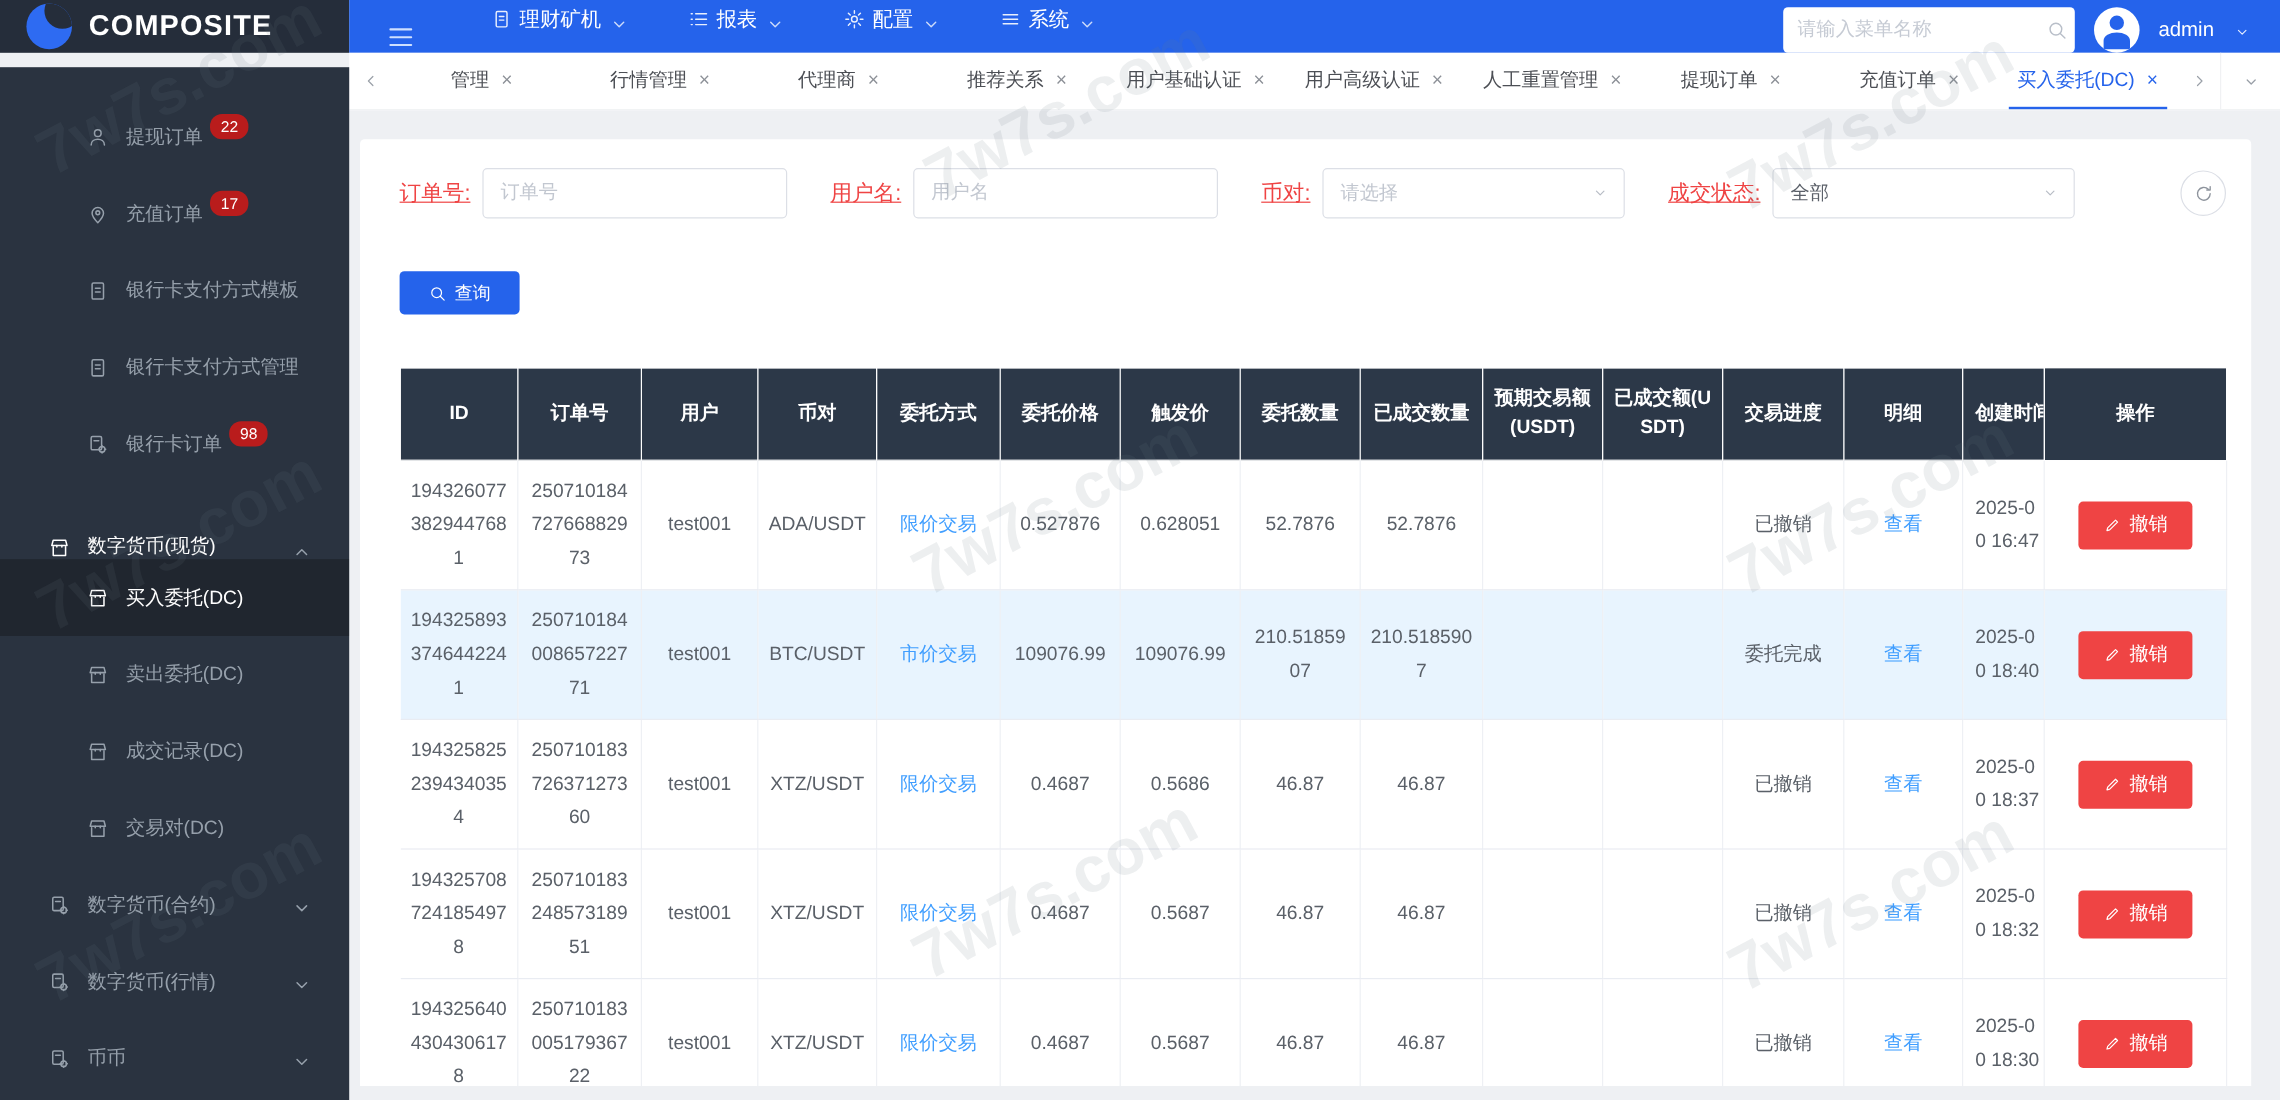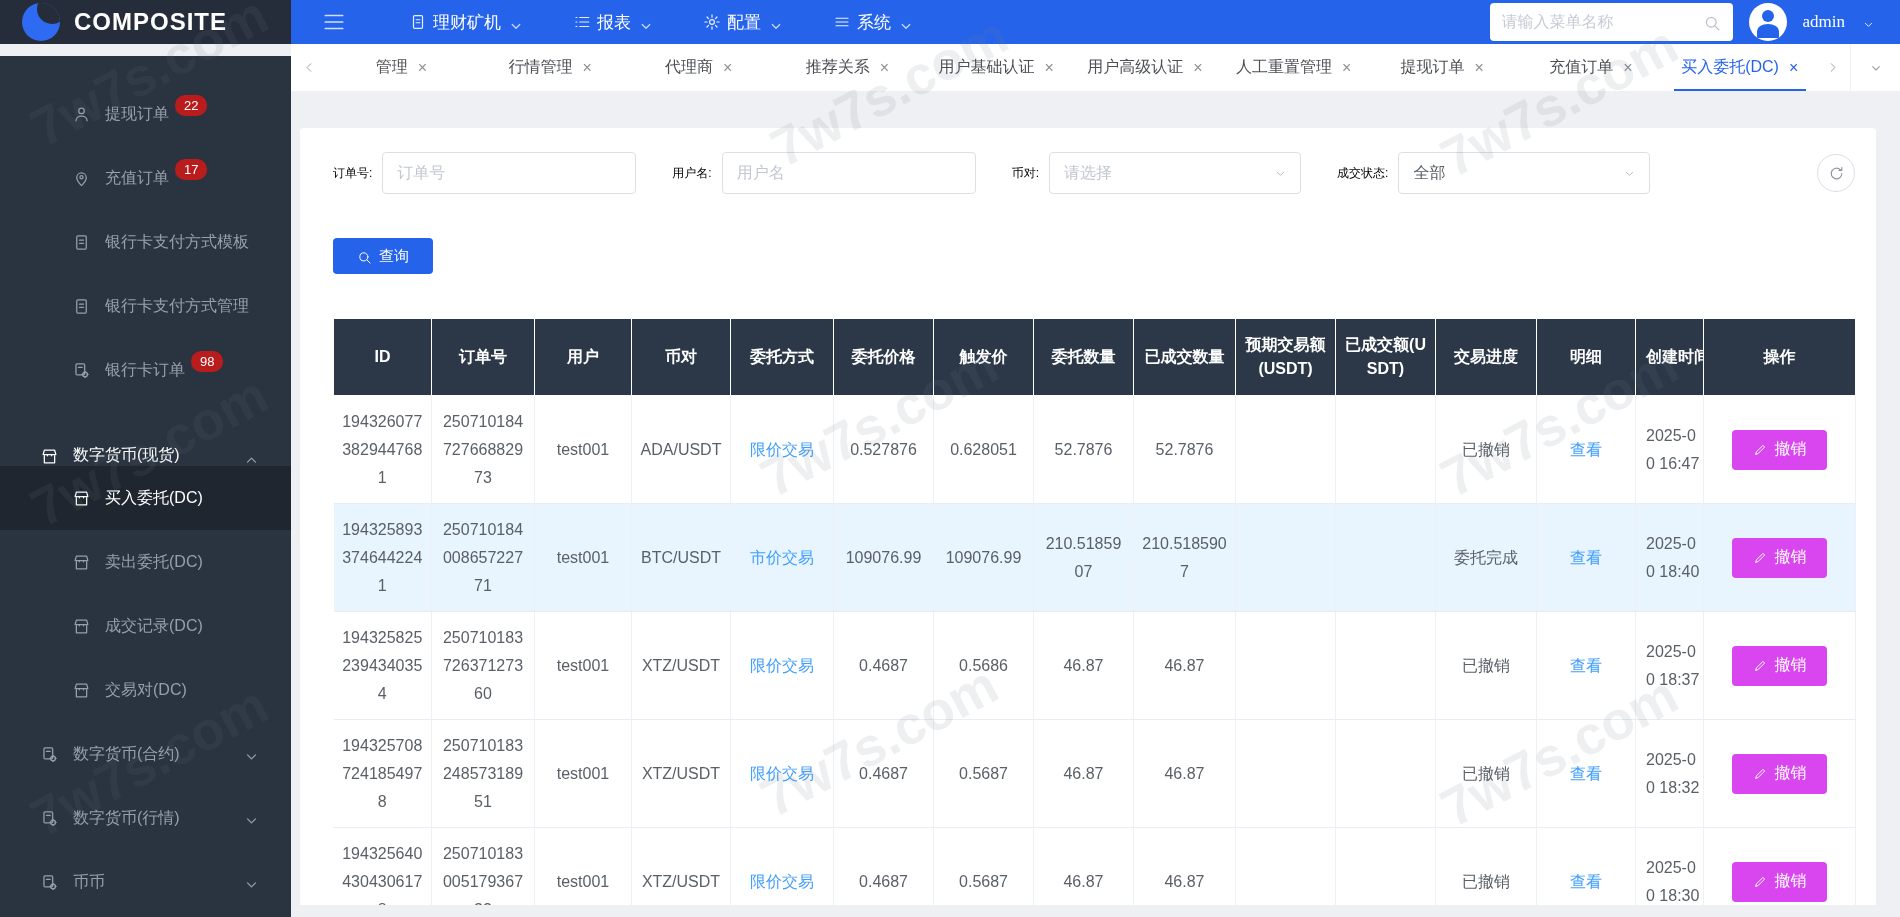--- a/index.html
+++ b/index.html
@@ -7,21 +7,21 @@
   body { font-family:"Liberation Sans","DejaVu Sans",sans-serif; background:#eef0f3; position:relative; color:#333; }
 
   .icon { display:inline-block; vertical-align:middle; }
 
   
   .topbar { display:flex; height:44px; width:100%; }
   .logo-area { width:291px; background:#252d3a; display:flex; align-items:center; padding-left:22px; flex:none; }
   .crescent { width:38px; height:38px; border-radius:50%; background:#2e6bf2; position:relative; overflow:hidden; flex:none; }
   .crescent::after { content:''; position:absolute; width:30px; height:30px; border-radius:50%; background:#252d3a; top:-9px; right:-7px; }
   .brand { color:#fff; font-size:24px; font-weight:bold; letter-spacing:1px; margin-left:14px; }
-  .topnav { flex:1; background:#2563eb; display:flex; align-items:center; color:#fff; padding:0 24px 0 30px;font-family:Liberation Serif, serif; }
+  .topnav { flex:1; background:#2563eb; display:flex; align-items:flex-end; color:#fff; padding:0 24px 0 30px; }
   .hamburger { width:26px; height:26px; color:#cfe0ff; cursor:pointer; }
   .nav-items { display:flex; align-items:center; margin-left:40px; gap:8px; }
   .nav-item { display:flex; align-items:center; gap:6px; padding:0 22px; font-size:17px; height:56px; cursor:pointer; }
   .nav-item .icon { width:18px; height:18px; opacity:.9; }
   .nav-item .chev { width:14px; height:14px; opacity:.85; }
   .topbar-right { margin-left:auto; display:flex; align-items:center; gap:16px;padding-left:44px; }
   .top-search { background:#fff; border-radius:4px; width:243px; height:38px; display:flex; align-items:center; padding:0 12px; }
   .top-search input { border:none; outline:none; flex:1; font-size:16px; color:#333; font-family:inherit; }
   .top-search input::placeholder { color:#c6cbd4; }
   .top-search .icon { width:18px; height:18px; color:#b9bfc9; flex:none; }
@@ -36,41 +36,41 @@
   .side-item { height:64px; display:flex; align-items:center; color:#96a0ab; font-size:16px; cursor:pointer; position:relative; }
   .side-item .icon { width:19px; height:19px; margin-right:14px; flex:none; }
   .side-item.lvl1 { padding-left:40px; }
   .side-item.lvl2 { padding-left:72px; }
   .side-item.bright { color:#fefefe;align-items:flex-end; }
   .side-item.active { background:#20262f; color:#fff; }
   .badge { background:#b91c1c; color:#fff; font-size:13px; line-height:1; padding:4px 9px; border-radius:10px; margin-left:6px; transform:translateY(-9px); }
   .side-chev { position:absolute; right:34px; width:15px; height:15px; color:#96a0ab; }
 
   
-  .main { margin-left:291px; height:861px; display:flex; flex-direction:column;gap:12px; }
+  .main { margin-left:291px; height:861px; display:flex; flex-direction:column; }
 
   
   .tabbar { height:48px; background:#fff; display:flex; align-items:center; flex:none; border-bottom:1px solid #eef0f2; }
   .tab-arrow { width:36px; display:flex; justify-content:center; color:#9aa0a8; flex:none; cursor:pointer; }
   .tab-arrow .icon { width:15px; height:15px; }
   .tabs { flex:1; display:flex; height:100%; }
   .tab { flex:1; display:flex; align-items:center; justify-content:center; gap:10px; font-size:16px; color:#4c4f55; cursor:pointer; position:relative; white-space:nowrap; }
   .tab .close { color:#8c9097; font-size:16px; }
   .tab.active { color:#2563eb; }
   .tab.active .close { color:#2563eb; }
   .tab.active::after { content:''; position:absolute; bottom:0; left:50%; transform:translateX(-50%); width:132px; height:2px; background:#2563eb; }
   .tab-dd { width:50px; height:100%; display:flex; align-items:center; justify-content:center; color:#9aa0a8; border-left:1px solid #f0f1f3; cursor:pointer; flex:none; }
   .tab-dd .icon { width:16px; height:16px; }
 
   
   .content { flex:1; padding:24px 24px 0 9px; overflow:hidden; }
   .card { background:#fff; border-radius:4px; height:1200px; padding:24px 21px 0 33px; }
 
   .filter-row { display:flex; align-items:center; }
-  .f-label { font-size:12px; color:#000000; margin-right:10px; white-space:nowrap; }
+  .f-label { font-size:18px; color:#ef4444; margin-right:10px; white-space:nowrap;text-decoration:underline; }
   .f-input { width:254px; height:42px; border:1px solid #dcdfe6; border-radius:4px; padding:0 14px; font-size:16px; color:#333; outline:none; font-family:inherit; }
   .f-input::placeholder { color:#c2c7d0; }
   .f-gap { width:36px; flex:none; }
   .f-select { width:252px; height:42px; border:1px solid #dcdfe6; border-radius:4px; padding:0 12px 0 14px; display:flex; align-items:center; justify-content:space-between; font-size:16px; cursor:pointer; }
   .f-select .ph { color:#c2c7d0; }
   .f-select .val { color:#5b6069; }
   .f-select .icon { width:15px; height:15px; color:#b7bcc5; }
   .refresh-btn { margin-left:auto; width:38px; height:38px; border-radius:50%; border:1px solid #dcdfe6; background:#fff; display:flex; align-items:center; justify-content:center; color:#8d939c; cursor:pointer; }
   .refresh-btn .icon { width:17px; height:17px; }
 
@@ -80,21 +80,21 @@
   
   table { margin-top:44px; width:1522px; border-collapse:collapse; table-layout:fixed; }
   thead th { background:#2c3848; color:#fff; font-size:16px; font-weight:bold; height:77px; border:1px solid #fefefe; padding:6px 6px; line-height:1.5; word-break:break-all; text-align:center; }
   thead th.col-action { position:relative; z-index:2; box-shadow:-9px 0 10px -5px rgba(0,0,0,.28); }
   thead th.col-created { overflow:hidden; white-space:nowrap; text-align:left; padding-left:10px; }
   tbody td { height:108px; border-bottom:1px solid #e9ecf2; border-right:1px solid #eef0f4; font-size:16px; color:#5a6068; text-align:center; padding:8px 8px; line-height:1.75; word-break:break-all; background:#fff; }
   tbody tr.highlight td { background:#e8f4fe; }
   td.cell-link, .link { color:#409eff; cursor:pointer; }
   td.col-created { overflow:hidden; white-space:nowrap; text-align:left; padding:0 0 0 10px; }
   td.col-action { position:relative; z-index:2; box-shadow:-9px 0 10px -5px rgba(0,0,0,.22); }
-  .cancel-btn { background:#d946ef; color:#fff; border:none; border-radius:4px; height:40px; width:95px; font-size:16px; display:inline-flex; align-items:center; justify-content:center; gap:7px; cursor:pointer; font-family:inherit; }
+  .cancel-btn { background:#ef4444; color:#fff; border:none; border-radius:4px; height:40px; width:95px; font-size:16px; display:inline-flex; align-items:center; justify-content:center; gap:7px; cursor:pointer; font-family:inherit; }
   .cancel-btn .icon { width:15px; height:15px; }
 
   
   .wm { position:absolute; z-index:60; font-size:54px; font-weight:bold; color:rgba(110,120,135,0.12); transform:rotate(-28deg); pointer-events:none; white-space:nowrap; }
 </style>
 </head>
 <body>
 
 <div class="topbar">
   <div class="logo-area">

